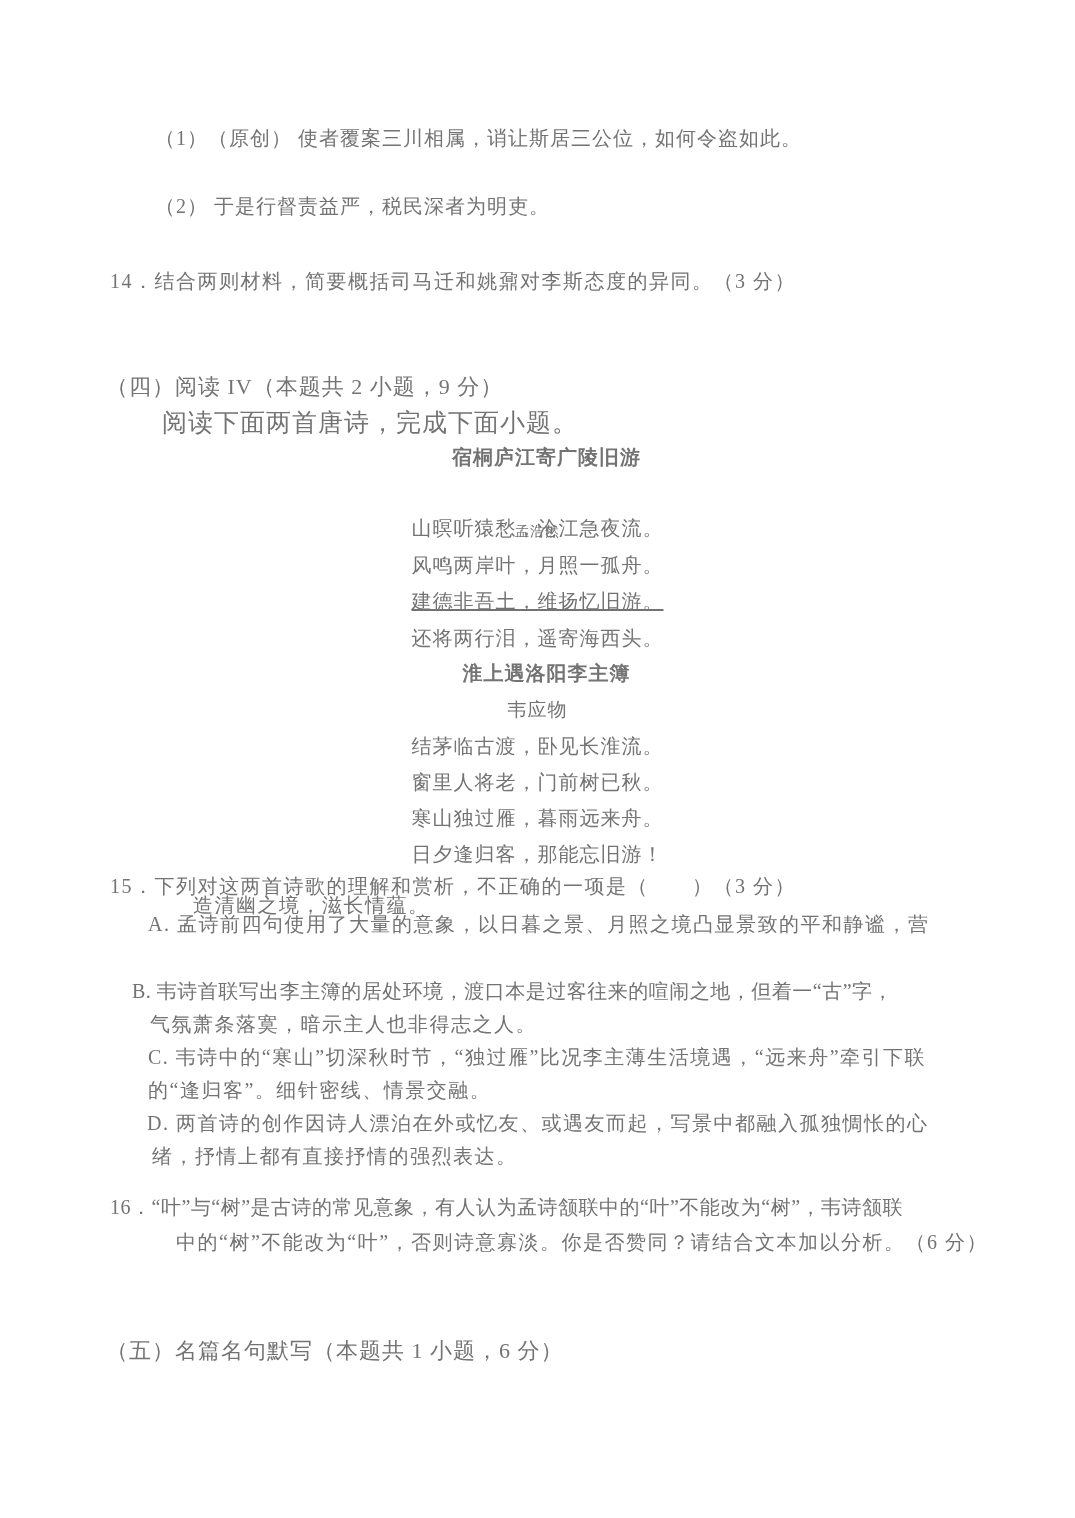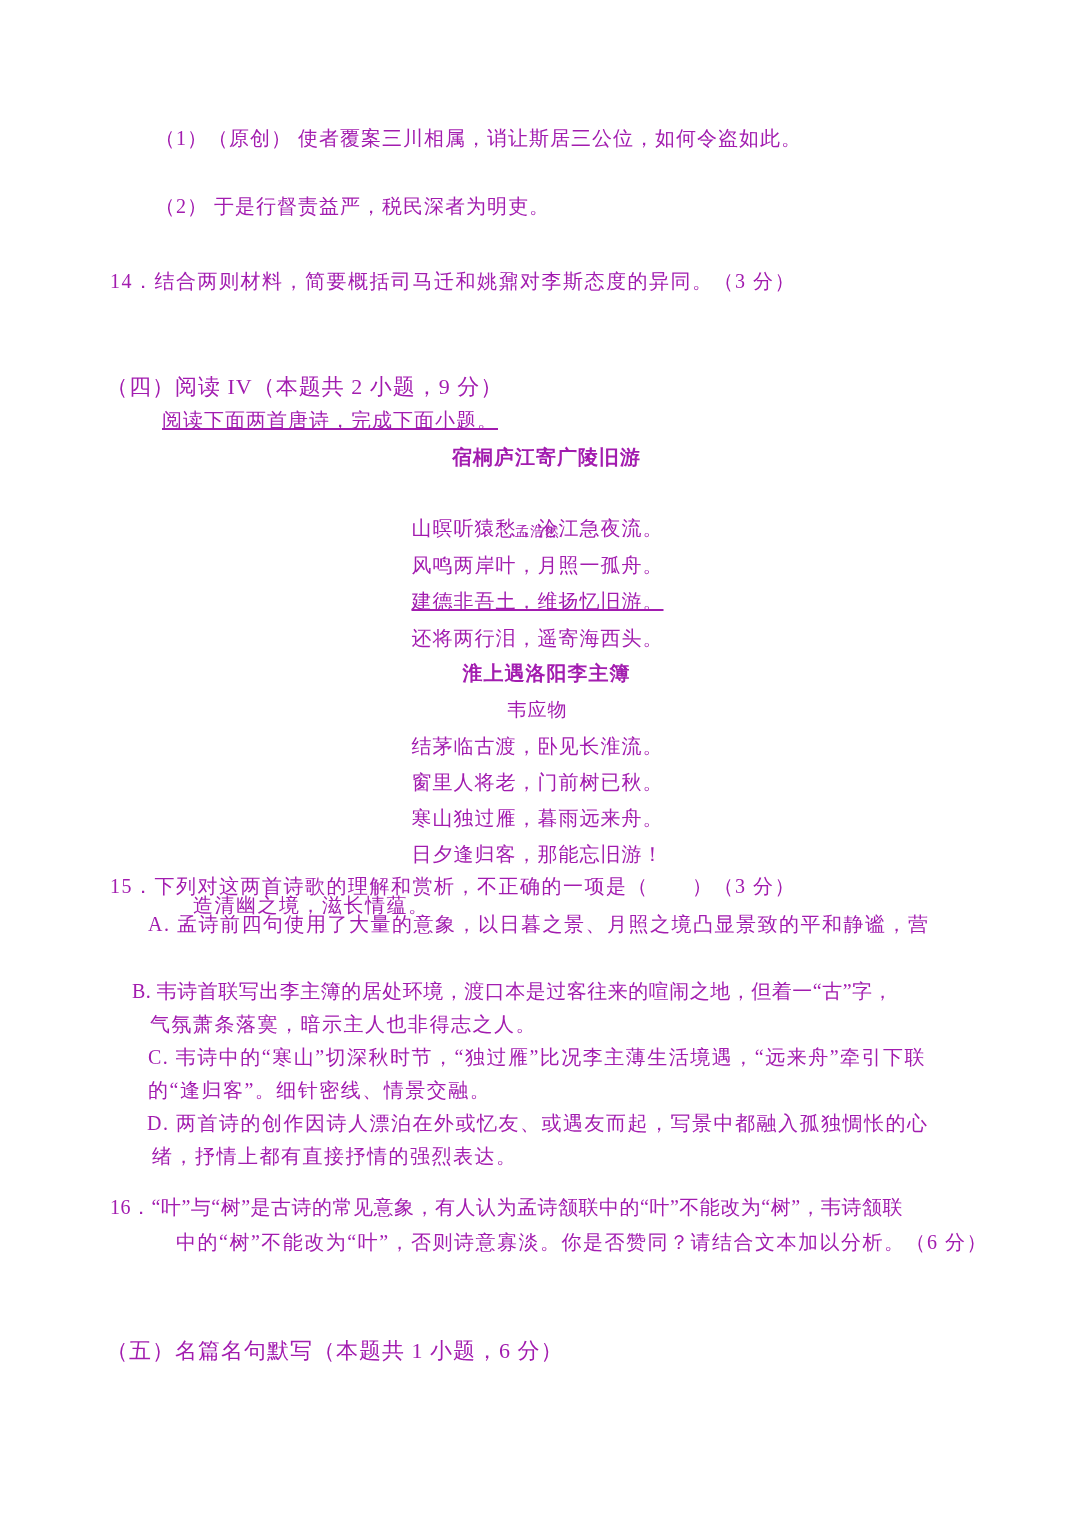--- a/index.html
+++ b/index.html
@@ -11,41 +11,41 @@
     color:#000000;
     font-family:"Liberation Serif","DejaVu Serif",serif;
     overflow:hidden;
   }
   .t{
     position:absolute;
     white-space:pre;
     font-size:20px;
     line-height:1.15;
     letter-spacing:1.5px;
-    color:#a21caf;
+    color:#737373;
   }
   .kai{letter-spacing:1px;}
   .tight{letter-spacing:0.5px;}
   .center{left:0;width:100%;text-align:center;letter-spacing:1px;}
   .bold{font-weight:bold;padding-left:9px;}
   .head{font-size:22px;letter-spacing:1px;}
   .poemline{font-size:20px;}
 </style>
 </head>
 <body>
 
 <div class="page">
 
   <div class="t kai" style="top:127px;left:155px;">（1）（原创） 使者覆案三川相属，诮让斯居三公位，如何令盗如此。</div>
   <div class="t kai" style="top:195px;left:155px;">（2） 于是行督责益严，税民深者为明吏。</div>
 
   <div class="t" style="top:270px;left:110px;">14．结合两则材料，简要概括司马迁和姚鼐对李斯态度的异同。（3 分）</div>
 
   <div class="t head" style="top:374px;left:106px;">（四）阅读 IV（本题共 2 小题，9 分）</div>
-  <div class="t kai" style="top:409px;left:162px;font-size:20px;text-decoration:underline;">阅读下面两首唐诗，完成下面小题。</div>
+  <div class="t kai" style="top:409px;left:162px;font-size:25px;">阅读下面两首唐诗，完成下面小题。</div>
 
   <div class="t center bold" style="top:446px;">宿桐庐江寄广陵旧游</div>
   <div class="t center" style="top:481px;font-size:14px;margin-top:43px;">孟浩然</div>
   <div class="t center poemline" style="top:517px;">山暝听猿愁，沧江急夜流。</div>
   <div class="t center poemline" style="top:554px;">风鸣两岸叶，月照一孤舟。</div>
   <div class="t center poemline" style="top:590px;text-decoration:underline;">建德非吾土，维扬忆旧游。</div>
   <div class="t center bold" style="top:662px;">淮上遇洛阳李主簿</div>
 
   <div class="t center poemline" style="top:627px;">还将两行泪，遥寄海西头。</div>
   <div class="t center" style="top:699px;font-size:19px;">韦应物</div>

